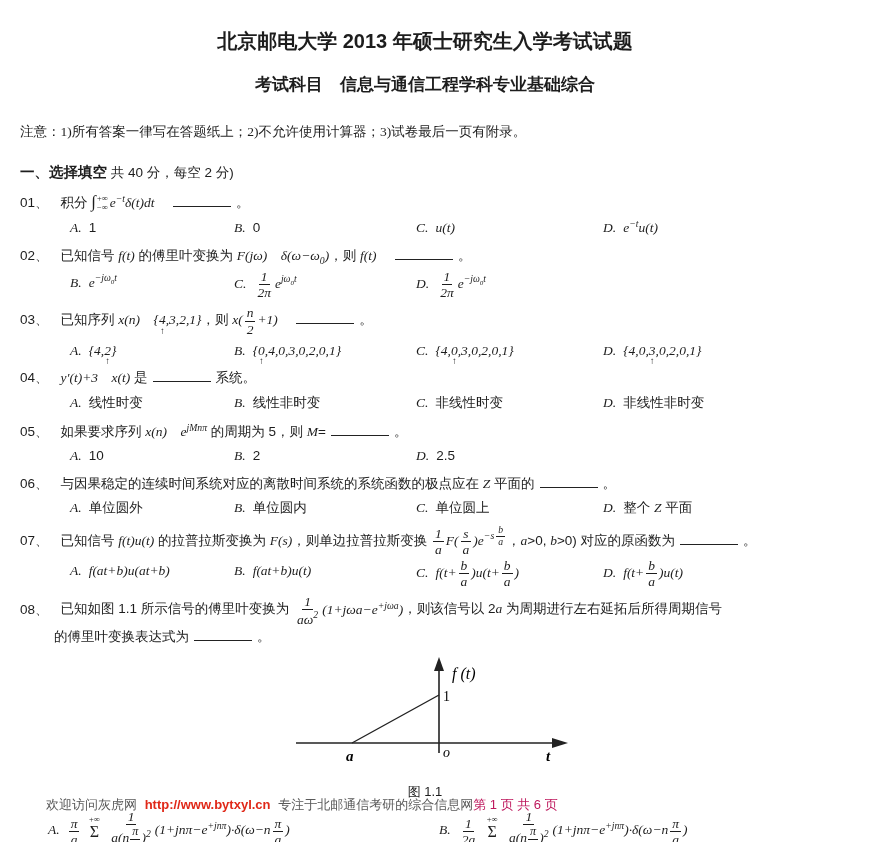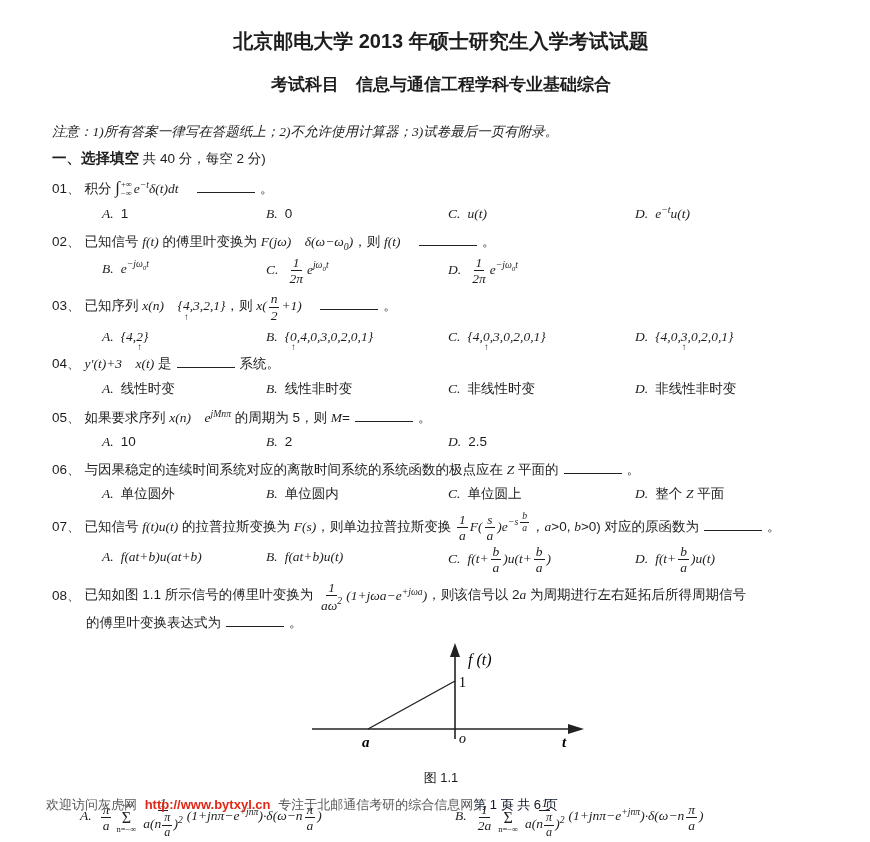--- a/index.html
+++ b/index.html
@@ -2,32 +2,32 @@
 <html><head>
 <meta charset="utf-8">
 <style>
   html,body{margin:0;padding:0;background:#fff;}
   body{
     width:870px;height:842px;overflow:hidden;position:relative;
     color:#1d1d1d;
     font-family:"Liberation Sans","DejaVu Sans",sans-serif;
     font-size:13.5px;line-height:1.5;
   }
-  .page{box-sizing:border-box;width:870px;height:842px;padding:22px 40px 0 52px;position:relative;}
+  .page{box-sizing:border-box;width:870px;height:842px;padding:22px 40px 0 20px;position:relative;}
   .title{text-align:center;font-weight:bold;font-size:20px;margin:4px 0 16px;}
   .subtitle{text-align:center;font-weight:bold;font-size:17px;margin:0 0 24px;}
   .notice{
-    font-family:"Liberation Serif","DejaVu Serif",serif;font-style:italic;
-    font-size:13.5px;margin:0 0 6px;
+    font-family:"Liberation Serif","DejaVu Serif",serif;
+    font-size:13.5px;margin:0 0 20px;
   }
   .section{margin:0 0 5px;}
   .section .sec-b{font-weight:bold;font-size:14.5px;}
   .q{margin:0 0 2px;}
   .stem{white-space:nowrap;}
-  .qnum{margin-right:4px;}
+  .qnum{margin-right:12px;}
   .opts{display:grid;grid-template-columns:164px 182px 187px auto;margin:1px 0 5px 50px;line-height:1.9;}
   .opt{white-space:nowrap;}
   .olab{font-family:"Liberation Serif","DejaVu Serif",serif;font-style:italic;margin-right:7px;}
   .opts-2col{display:grid;grid-template-columns:1fr 1fr;margin:4px 0 6px 28px;row-gap:12px;line-height:1.3;}
   .m{font-family:"Liberation Serif","DejaVu Serif",serif;font-style:italic;}
   sup{font-size:0.72em;}
   sub{font-size:0.72em;}
   .blank{display:inline-block;width:58px;height:13px;border-bottom:1.5px solid #222;margin:0 5px;vertical-align:baseline;}
   .frac{display:inline-flex;flex-direction:column;align-items:center;vertical-align:middle;line-height:1.12;margin:0 2px;text-align:center;}
   .frac>.n{border-bottom:1px solid currentColor;padding:0 2px;display:block;}
@@ -38,21 +38,21 @@
   .sum{display:inline-flex;flex-direction:column;align-items:center;vertical-align:middle;line-height:1;margin:0 3px;}
   .sum .t,.sum .b{font-size:8.5px;font-style:normal;}
   .sum .s{font-size:16px;line-height:0.95;font-style:normal;}
   .ua{position:relative;display:inline-block;}
   .ua::after{content:'↑';position:absolute;left:50%;transform:translateX(-50%);bottom:-0.85em;font-size:0.7em;font-style:normal;}
   .fig{text-align:center;margin:10px 0 0;}
   .figcap{text-align:center;font-size:13px;margin:0 0 8px;}
   .footer{position:absolute;left:46px;right:42px;bottom:28px;display:flex;justify-content:flex-start;align-items:baseline;font-size:13px;}
   .footer .left{color:#5a5a5a;}
   .footer .url{color:#e02818;font-weight:bold;text-decoration:none;margin:0 4px;}
-  .footer .right{color:#0f172a;}
+  .footer .right{color:#be185d;}
   svg text{font-family:"Liberation Serif","DejaVu Serif",serif;}
 </style>
 </head>
 <body>
 
 <div class="page">
 
   <div class="title">北京邮电大学 2013 年硕士研究生入学考试试题</div>
   <div class="subtitle">考试科目　信息与通信工程学科专业基础综合</div>
 

